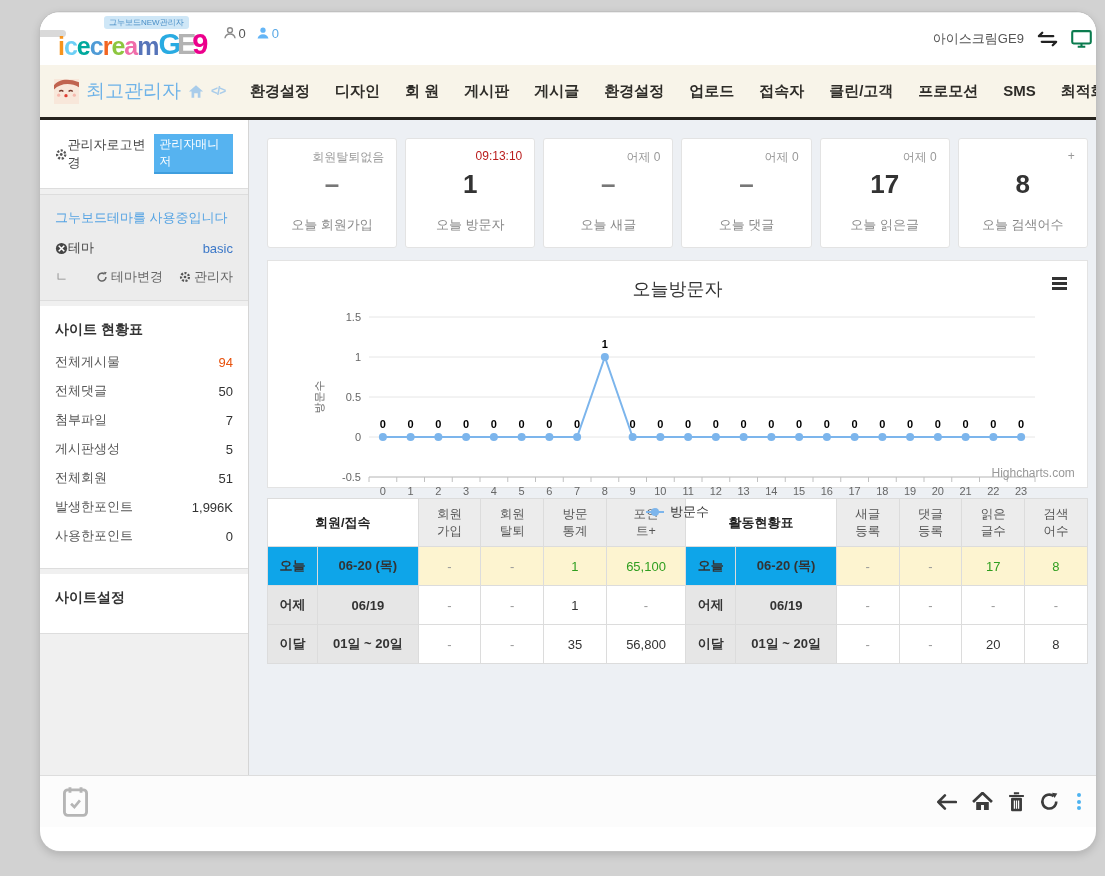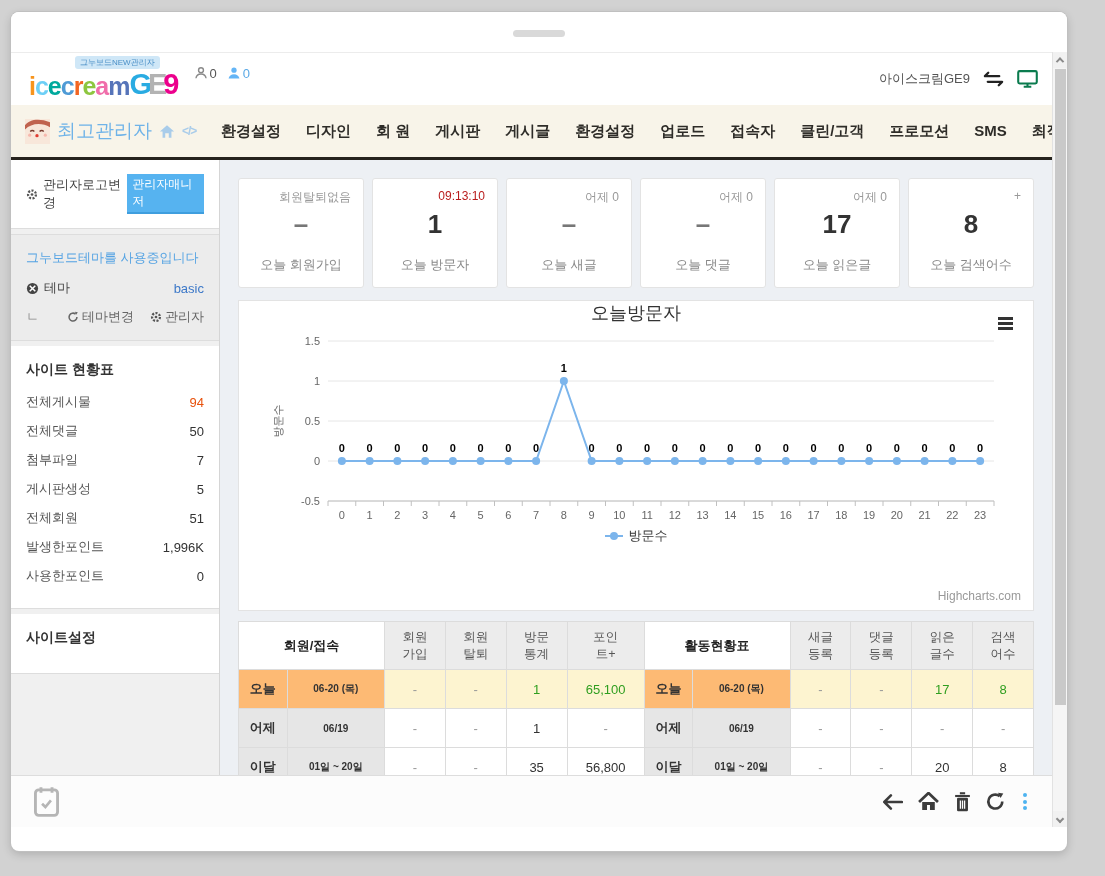--- a/index.html
+++ b/index.html
@@ -1,21 +1,21 @@
 <!DOCTYPE html>
 <html><head>
 <meta charset="utf-8">
 <style>
   * { box-sizing: border-box; margin: 0; padding: 0; }
   html,body { width:1105px; height:876px; }
   body { background:#d2d2d2; font-family:"Liberation Sans", sans-serif; overflow:hidden; position:relative; }
 
-  .window { position:absolute; left:11px; top:12px; width:1056px; height:839px; background:#fff;
-            border-radius:8px; box-shadow:0 0 0 1px #c0c0c0, 0 3px 10px rgba(0,0,0,.18); overflow:hidden;
-            display:flex; flex-direction:column; }
+  .window { position:absolute; left:40px; top:12px; width:1056px; height:839px; background:#fff;
+            border-radius:20px; box-shadow:0 0 0 1px #c0c0c0, 0 3px 10px rgba(0,0,0,.18); overflow:hidden;
+            display:flex; flex-direction:row; }
   .drag-bar { height:40px; position:relative; background:#fff; flex:none; }
   .pill { position:absolute; left:50%; top:18px; transform:translateX(-50%); width:52px; height:7px; border-radius:4px; background:#d9d9d9; }
 
   .app-row { flex:1; display:flex; min-height:0; padding-bottom:24px; }
   .app { flex:1; display:flex; flex-direction:column; min-width:0; border-top:1px solid #ececec; }
 
   
   .topbar { height:52px; flex:none; display:flex; align-items:center; padding:0 14px 0 18px; background:#fff; }
   .brand { display:flex; align-items:flex-end; position:relative; padding-top:10px; cursor:pointer; }
   .brand-badge { position:absolute; top:-2px; left:46px; background:#cfe7f7; color:#4a8fc7; font-size:8px; padding:1px 5px; border-radius:3px; white-space:nowrap; }
@@ -40,56 +40,56 @@
   .sb-section { background:#fff; border-bottom:1px solid #ddd; margin-bottom:5px; padding:12px 15px; }
   .sb-section.gray { background:#ececec; border-top:1px solid #ddd; }
   .sb-title { font-weight:bold; color:#333; font-size:14px; margin:3px 0 14px; }
   .sb-row { display:flex; justify-content:space-between; align-items:center; margin:11px 0; color:#555; }
   .sb-row .val { color:#333; }
   .val.red { color:#e8510c; }
   .val.purple { color:#a64ccd; }
   .val.blue-bold { color:#3c78c8; font-weight:normal; }
   .badge-blue { background:#56b3f0; color:#fff; padding:2px 5px; font-size:12px; border-bottom:2px solid #3f9ede; cursor:pointer; }
   .theme-notice { color:#55a3e3; margin:2px 0 12px; }
-  .icon-label { display:flex; align-items:center; gap:5px; color:#444; }
+  .icon-label { display:flex; align-items:center; color:#444; }
   .theme-links { display:flex; gap:16px; color:#666; align-items:center; }
   .theme-links span { display:flex; align-items:center; gap:3px; cursor:pointer; }
 
   .main { flex:1; background:#edf0f4; padding:18px; overflow:hidden; min-width:0; }
 
   
   .cards { display:flex; gap:8px; margin-bottom:12px; }
   .card { flex:1; height:110px; background:#fff; border:1px solid #e3e3e3; border-radius:3px; position:relative; cursor:pointer; }
   .card-top { position:absolute; top:10px; right:12px; font-size:12px; color:#999; }
   .card-top.red { color:#b91c1c; }
   .card-value { text-align:center; font-size:26px; font-weight:bold; color:#333; margin-top:30px; }
   .card-value.dash { color:#777; }
   .card-label { position:absolute; bottom:13px; width:100%; text-align:center; font-size:13px; color:#888; }
 
   
-  .chart-panel { background:#fff; border:1px solid #e3e3e3; height:311px; position:relative; margin-bottom:10px; padding-top:0; }
+  .chart-panel { background:#fff; border:1px solid #e3e3e3; height:228px; position:relative; margin-bottom:10px; padding-top:16px; }
   .chart-title { text-align:center; font-size:18px; color:#333; }
   .chart-menu { position:absolute; top:16px; right:20px; display:flex; flex-direction:column; gap:2.5px; cursor:pointer; }
   .chart-menu i { display:block; width:15px; height:2.5px; background:#333; }
   #chart-svg { display:block; width:740px; height:198px; margin:4px auto 0; }
   .legend { display:flex; justify-content:center; align-items:center; gap:6px; font-size:13px; color:#333; cursor:pointer; }
   .legend-marker { position:relative; width:18px; height:2px; background:#7cb5ec; }
   .legend-marker::after { content:""; position:absolute; left:5px; top:-3px; width:8px; height:8px; border-radius:50%; background:#7cb5ec; }
   .credit { position:absolute; right:12px; bottom:7px; font-size:12px; color:#999; cursor:pointer; }
 
   
   table { width:100%; border-collapse:collapse; background:#fff; table-layout:fixed; font-size:13px; }
   th,td { border:1px solid #dcdcdc; text-align:center; }
   th { height:48px; }
   td { height:39px; }
   th.group { background:#fff; font-weight:bold; color:#222; }
   th.stat { background:#ececec; font-weight:normal; color:#555; white-space:pre-line; line-height:1.3; font-size:12.5px; }
   td.plabel { font-weight:bold; background:#e6e6e6; color:#333; }
-  td.pdate { background:#e6e6e6; color:#333; font-size:10px; font-weight:bold; }
-  tr.hl td.plabel, tr.hl td.pdate { background:#fdba74; }
+  td.pdate { background:#e6e6e6; color:#333; font-size:13px; font-weight:bold; }
+  tr.hl td.plabel, tr.hl td.pdate { background:#0ea5e9; }
   tr.hl td.dval { background:#fdf4d0; }
   td.dval { color:#333; }
   td.dval .green { color:#2f9e1f; }
   td.dval .dash { color:#999; }
 
   
   .footbar { height:52px; flex:none; background:#fcfcfc; border-top:1px solid #ddd; display:flex; align-items:center; padding:0 22px; }
   .foot-right { margin-left:auto; display:flex; align-items:center; gap:15px; }
   .foot-btn { cursor:pointer; display:flex; align-items:center; }
   .dots-icon { display:flex; flex-direction:column; gap:2.5px; padding:0 3px; cursor:pointer; }

